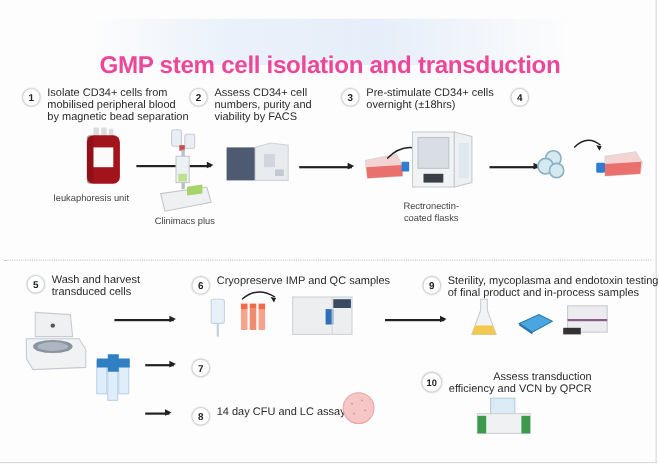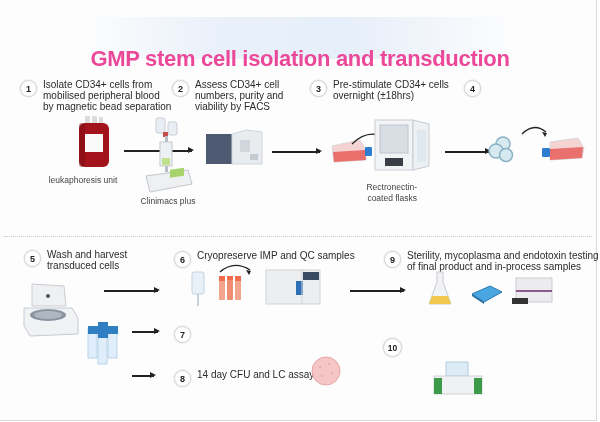--- a/index.html
+++ b/index.html
@@ -60,25 +60,27 @@
   <div class="num">8</div>
   <div class="step-text">14 day CFU and LC assays</div>
 </div>
 <div class="step" style="left:384px;top:250px;">
   <div class="num">9</div>
   <div class="step-text">Sterility, mycoplasma and endotoxin testing
 of final product and in-process samples</div>
 </div>
 <div class="step" style="left:383px;top:337px;text-align:right;">
   <div class="num wide">10</div>
+  <div class="step-text">Assess transduction
+efficiency and VCN by QPCR</div>
 </div>
 
 <div class="caption" style="left:38px;top:175px;width:90px;">leukaphoresis unit</div>
 <div class="caption" style="left:128px;top:196px;width:80px;">Clinimacs plus</div>
-<div class="caption" style="left:337px;top:182px;width:80px;text-align:right;">Rectronectin-
+<div class="caption" style="left:352px;top:182px;width:80px;">Rectronectin-
 coated flasks</div>
 
 <div class="arrow" style="left:124px;top:150px;width:68px;"></div>
 <div class="arrow" style="left:272px;top:151px;width:48px;"></div>
 <div class="arrow" style="left:445px;top:151px;width:44px;"></div>
 <div class="arrow" style="left:104px;top:290px;width:54px;"></div>
 <div class="arrow" style="left:132px;top:331px;width:26px;"></div>
 <div class="arrow" style="left:132px;top:375px;width:22px;"></div>
 <div class="arrow" style="left:350px;top:290px;width:54px;"></div>
 

